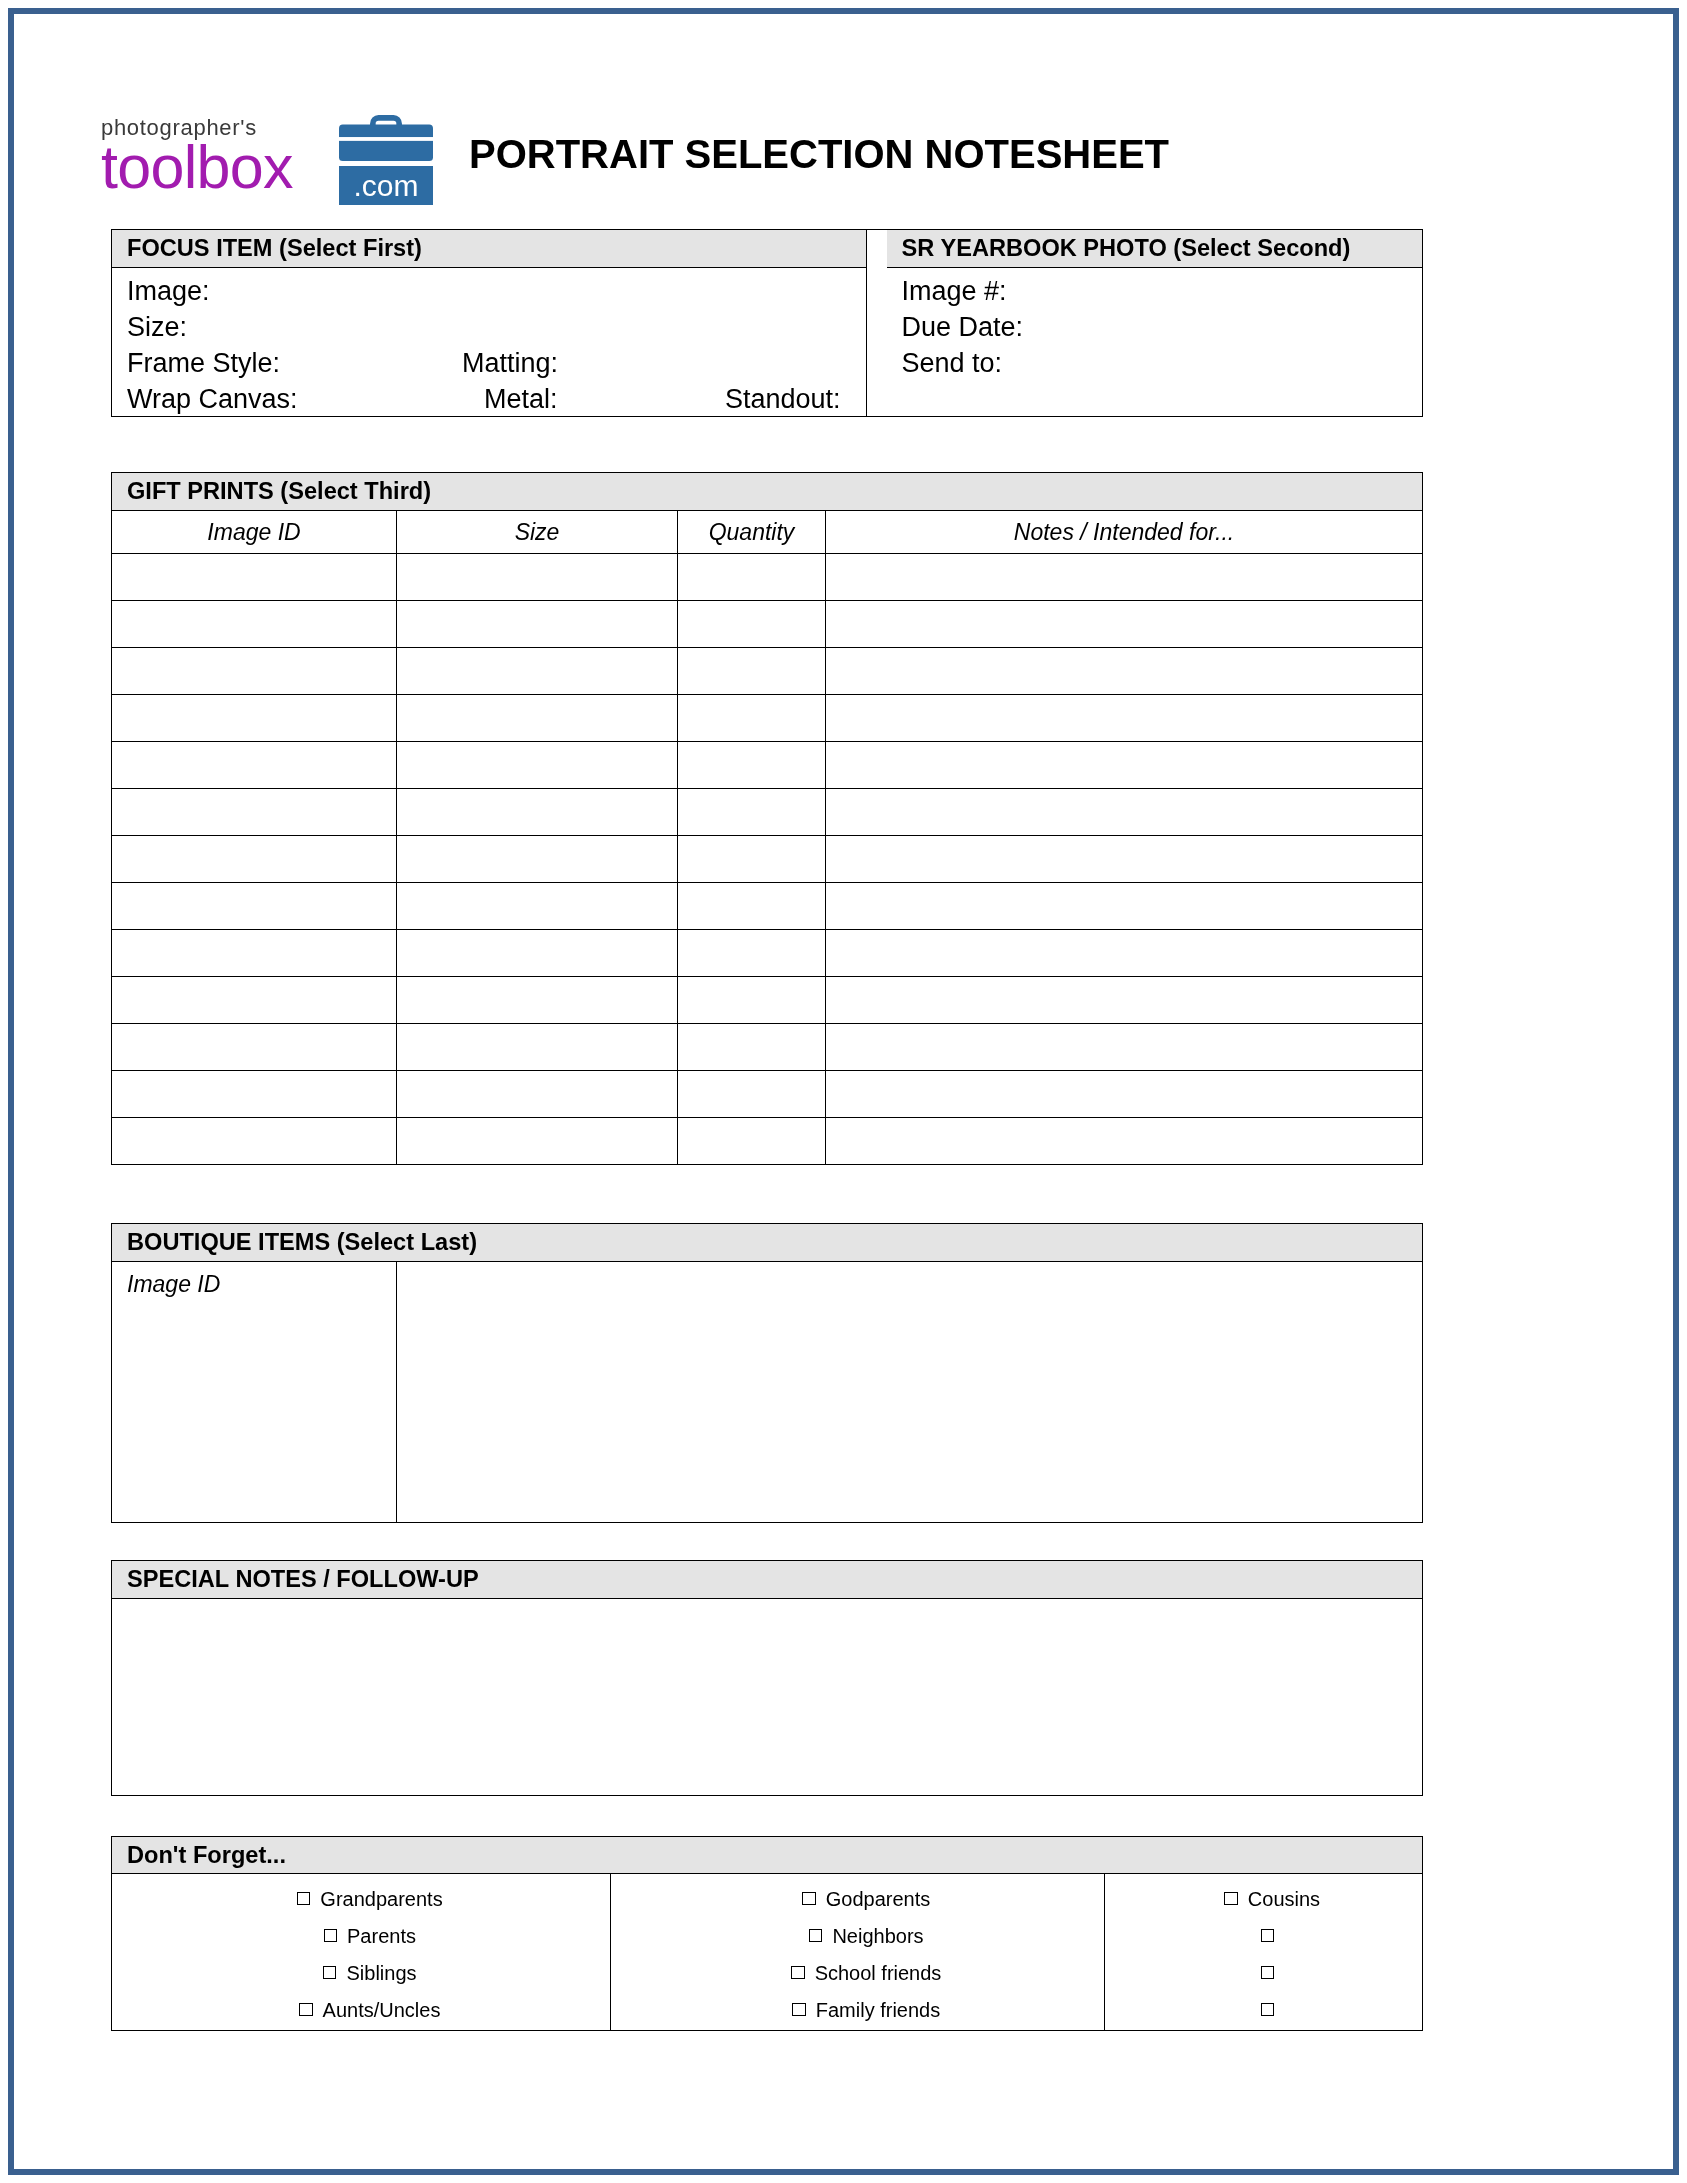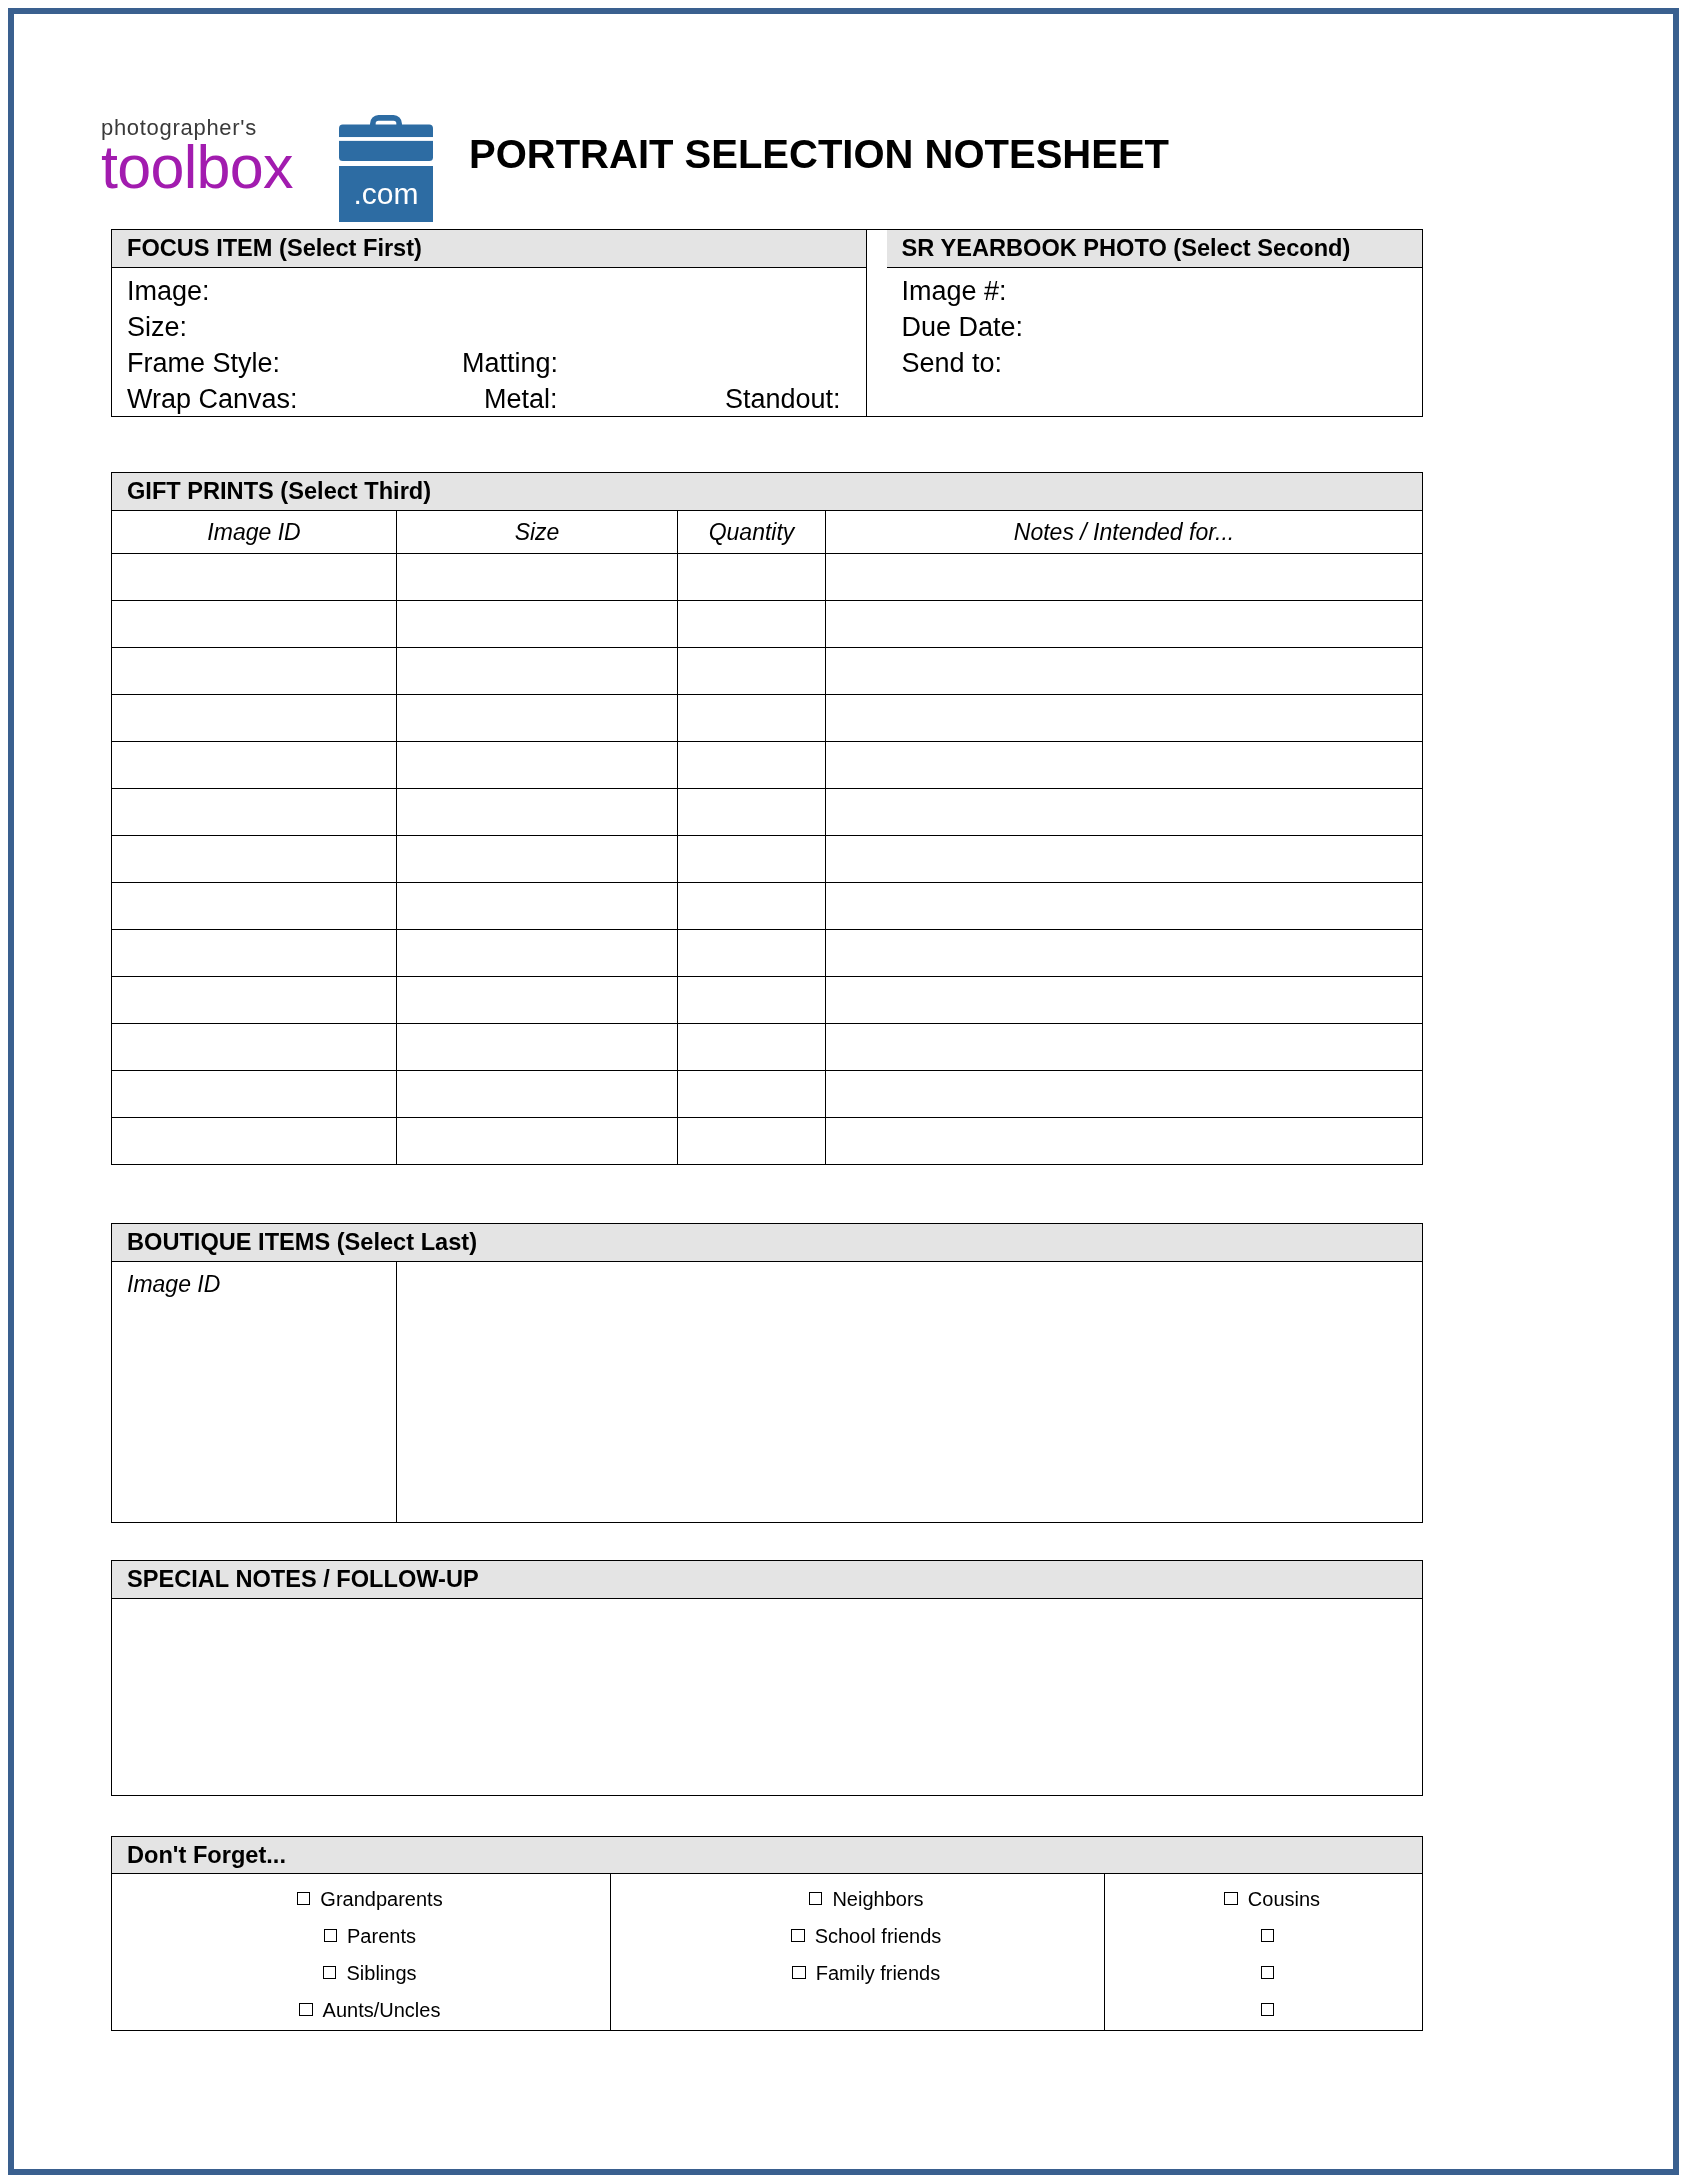--- a/index.html
+++ b/index.html
@@ -9,21 +9,21 @@
   }
   *{box-sizing:border-box;}
 
   .page-frame{position:absolute;inset:8px;border:6.7px solid #3a608f;pointer-events:none;}
 
   
   .logo{position:absolute;left:101px;top:115px;width:378px;height:98px;}
   .logo-top{font-size:22px;color:#3a3a3a;letter-spacing:0.7px;}
   .logo-main{font-size:61px;line-height:58px;color:#a21caf;letter-spacing:-0.7px;margin-top:-2.7px;}
   .logo-icon{position:absolute;left:238px;top:0px;width:94px;height:46px;}
-  .logo-com{position:absolute;left:238px;top:51px;width:94px;height:56px;background:#2d6ca3;color:#fff;
+  .logo-com{position:absolute;left:238px;top:51px;width:94px;height:39px;background:#2d6ca3;color:#fff;
     font-size:30px;display:flex;align-items:center;justify-content:center;}
 
   .page-title{position:absolute;left:469px;top:132px;font-size:40px;font-weight:700;letter-spacing:0px;}
 
   
   .section{position:absolute;left:111px;width:1312px;}
   .bar{background:#e4e4e4;border:1.3px solid #000;height:39px;display:flex;align-items:center;
        padding:5px 15px;font-weight:700;font-size:23.6px;}
 
   
@@ -226,20 +226,21 @@
 <div class="section forget-wrap">
   <div class="bar forget-bar">Don't Forget...</div>
   <div class="cbody">
     <div class="ccol">
         <div class="citem"><span class="cbox"></span><span>Grandparents</span></div>
         <div class="citem"><span class="cbox"></span><span>Parents</span></div>
         <div class="citem"><span class="cbox"></span><span>Siblings</span></div>
         <div class="citem"><span class="cbox"></span><span>Aunts/Uncles</span></div>
       </div>
     <div class="ccol">
+        <div class="citem"><span class="cbox"></span><span>Godparents</span></div>
         <div class="citem"><span class="cbox"></span><span>Neighbors</span></div>
         <div class="citem"><span class="cbox"></span><span>School friends</span></div>
         <div class="citem"><span class="cbox"></span><span>Family friends</span></div>
       </div>
     <div class="ccol">
         <div class="citem"><span class="cbox"></span><span>Cousins</span></div>
         <div class="citem"><span class="cbox"></span><span></span></div>
         <div class="citem"><span class="cbox"></span><span></span></div>
         <div class="citem"><span class="cbox"></span><span></span></div>
       </div>

